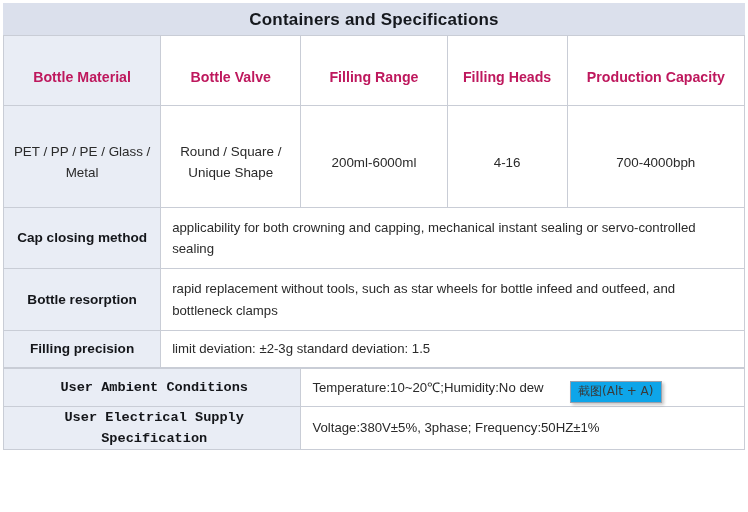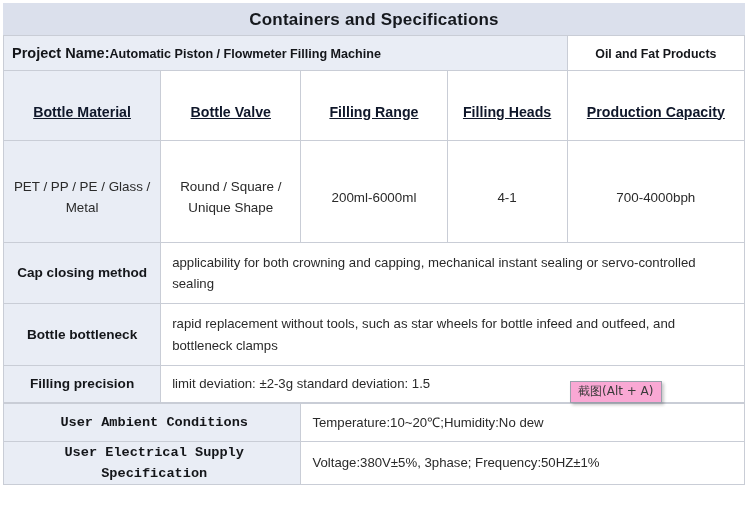--- a/index.html
+++ b/index.html
@@ -82,22 +82,21 @@
   
   .hdr {
     text-align: center;
     height: 57px;
     vertical-align: top;
     padding-top: 12px !important;
   }
   .hdr .t {
     font-size: 14.2px;
     font-weight: bold;
-    color: #0f172a;
-    text-decoration: underline;
+    color: #be185d;
   }
   .hdr.shaded { background: #e9edf5 !important; }
 
   
   .val {
     text-align: center;
     height: 88px;
     vertical-align: top;
     padding-top: 13px !important;
   }
@@ -142,21 +141,21 @@
   .r-amb td   { height: 37px; }
   .r-elec td  { height: 36px; }
 
   .lbl-wide { text-align: center; padding-left: 10px !important; font-family: Liberation Mono, monospace; }
 
   
   .snip-tip {
     position: absolute;
     left: 570px;
     top: 378px;
-    background: #f9a8d4;
+    background: #0ea5e9;
     border: 1px solid #9aa0ac;
     box-shadow: 2px 2px 3px rgba(0,0,0,.22);
     padding: 2px 7px 3px 7px;
     font-size: 12px;
     color: #3a3a3a;
     line-height: 1.25;
     white-space: nowrap;
     font-family: "DejaVu Sans", sans-serif;
   }
 </style>
@@ -174,28 +173,20 @@
       <col style="width:177px">
     </colgroup>
     <tbody>
 
       <tr>
         <td class="title-cell" colspan="5">
           <span class="t">Containers and Specifications</span>
         </td>
       </tr>
 
-      <tr>
-        <td class="proj-cell" colspan="4">
-          <span class="proj-label">Project Name:</span><span class="proj-value">Automatic Piston / Flowmeter Filling Machine</span>
-        </td>
-        <td class="oil-cell">
-          <span class="t">Oil and Fat Products</span>
-        </td>
-      </tr>
 
       <tr>
         <td class="hdr shaded">
           <span class="t">Bottle Material</span>
         </td>
         <td class="hdr">
           <span class="t">Bottle Valve</span>
         </td>
         <td class="hdr">
           <span class="t">Filling Range</span>
@@ -212,40 +203,40 @@
         <td class="val shaded">
           <span class="t">PET / PP / PE / Glass / Metal</span>
         </td>
         <td class="val">
           <span class="t">Round / Square / Unique Shape</span>
         </td>
         <td class="val">
           <span class="t">200ml-6000ml</span>
         </td>
         <td class="val">
-          <span class="t">4-1</span>
+          <span class="t">4-16</span>
         </td>
         <td class="val">
           <span class="t">700-4000bph</span>
         </td>
       </tr>
 
 
       <tr class="r-cap">
         <td class="lbl">
           <span class="t">Cap closing method</span>
         </td>
         <td class="desc" colspan="4">
           <span class="t">applicability for both crowning and capping, mechanical instant sealing or servo-controlled sealing</span>
         </td>
       </tr>
 
       <tr class="r-comp">
         <td class="lbl">
-          <span class="t">Bottle bottleneck</span>
+          <span class="t">Bottle resorption</span>
         </td>
         <td class="desc" colspan="4">
           <span class="t">rapid replacement without tools, such as star wheels for bottle infeed and outfeed, and bottleneck clamps</span>
         </td>
       </tr>
 
       <tr class="r-prec">
         <td class="lbl">
           <span class="t">Filling precision</span>
         </td>

